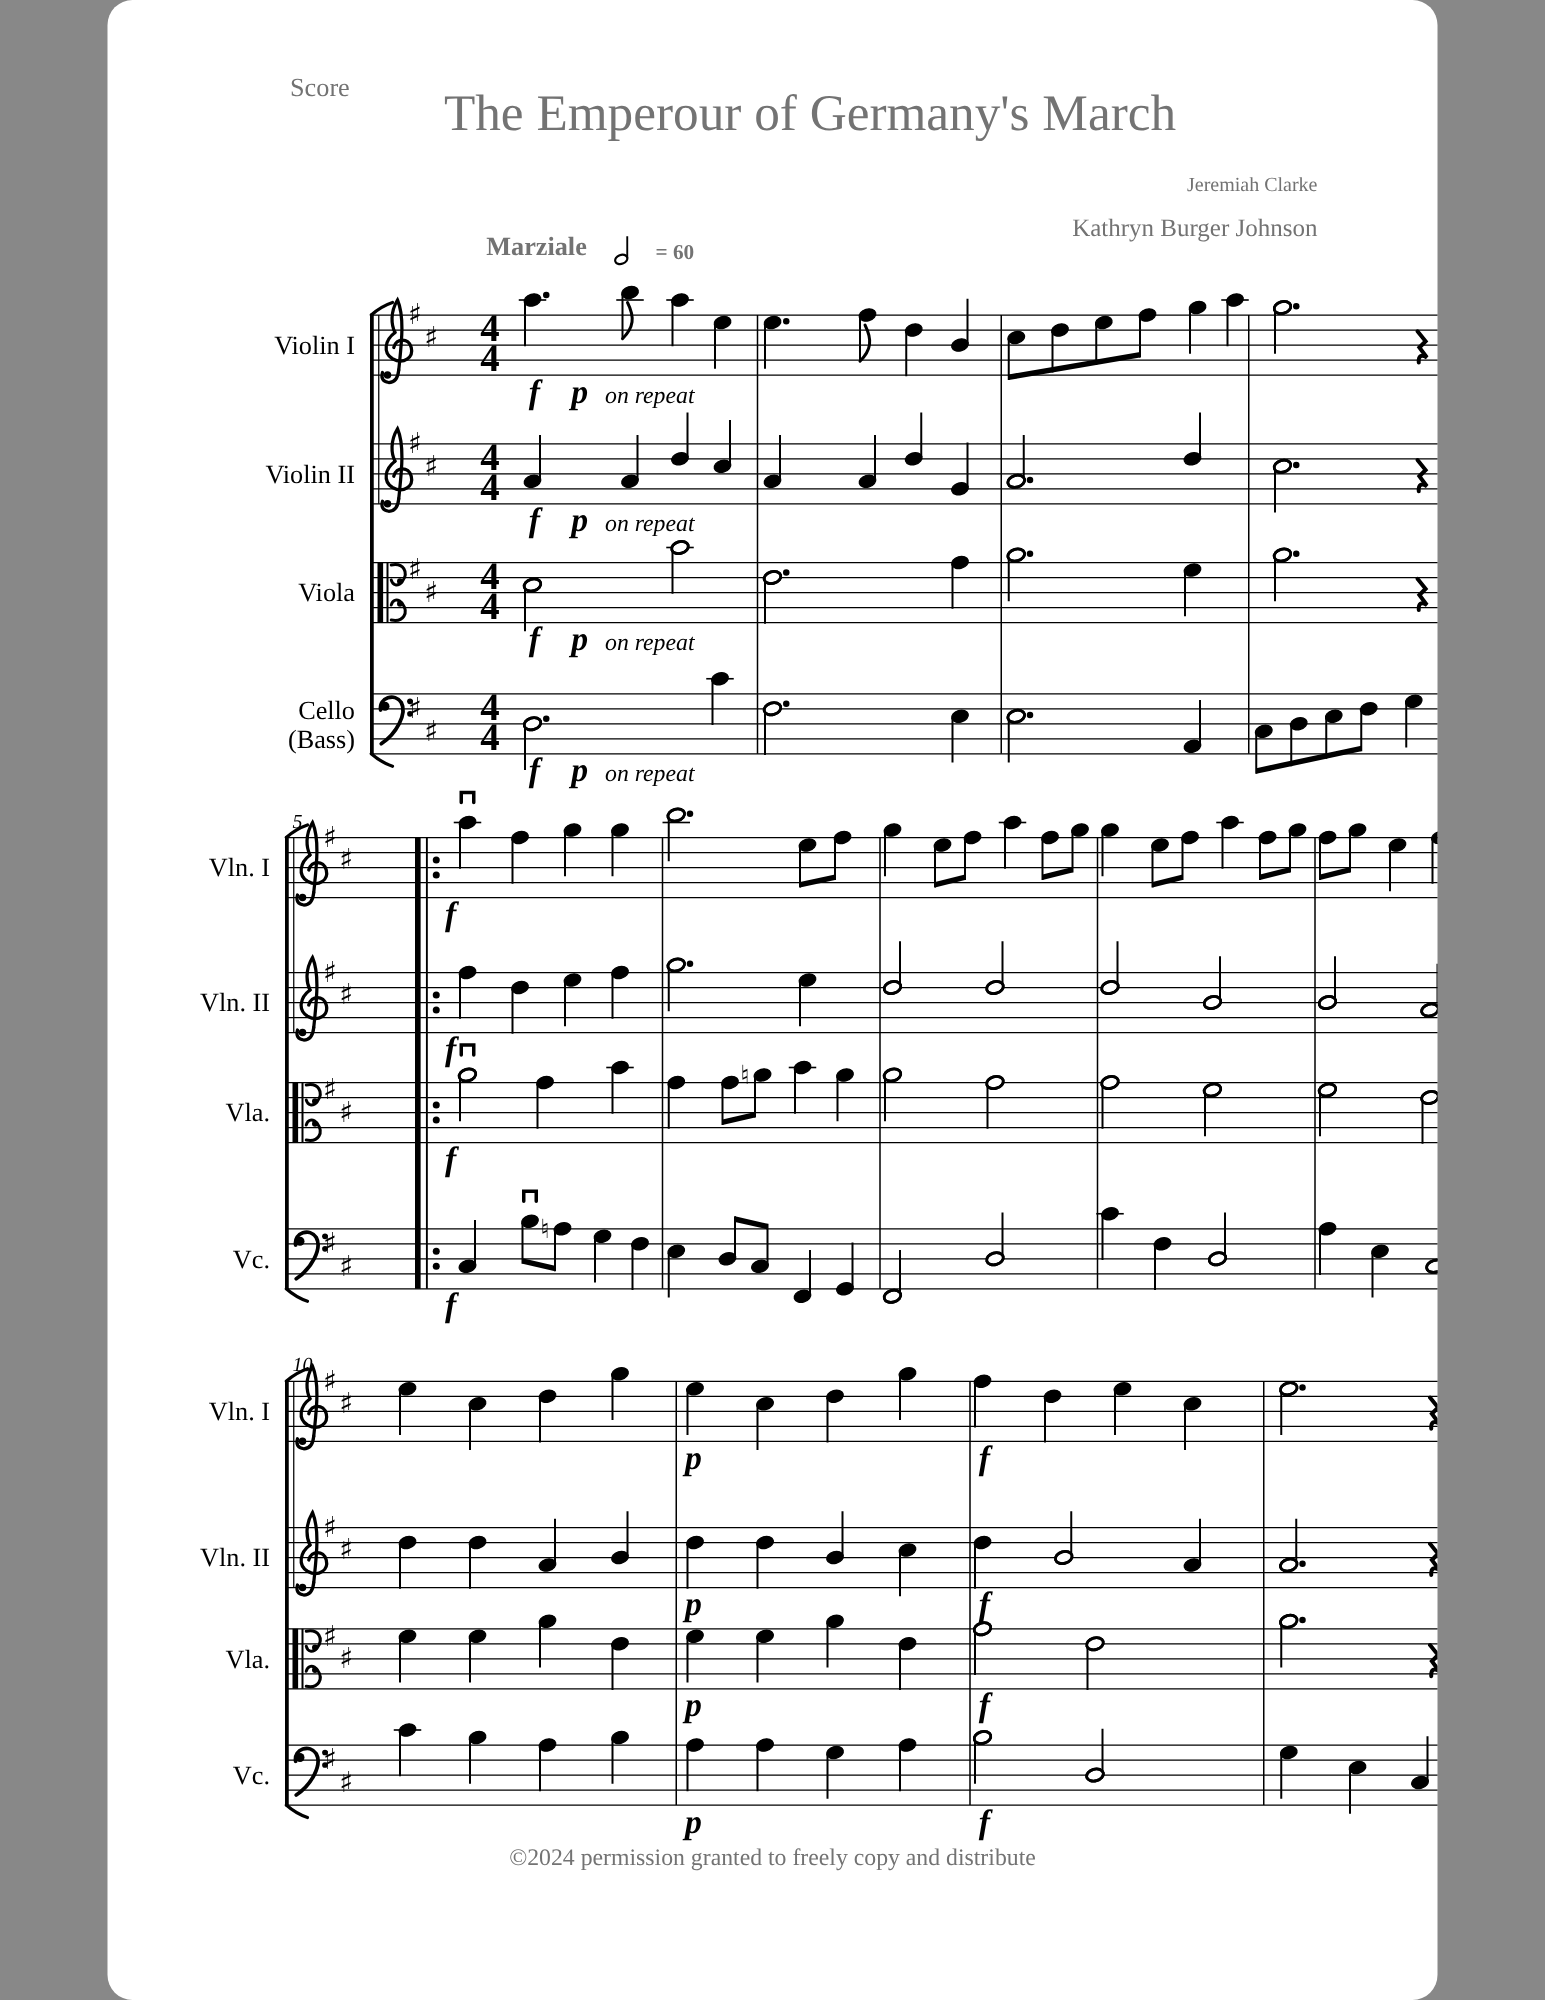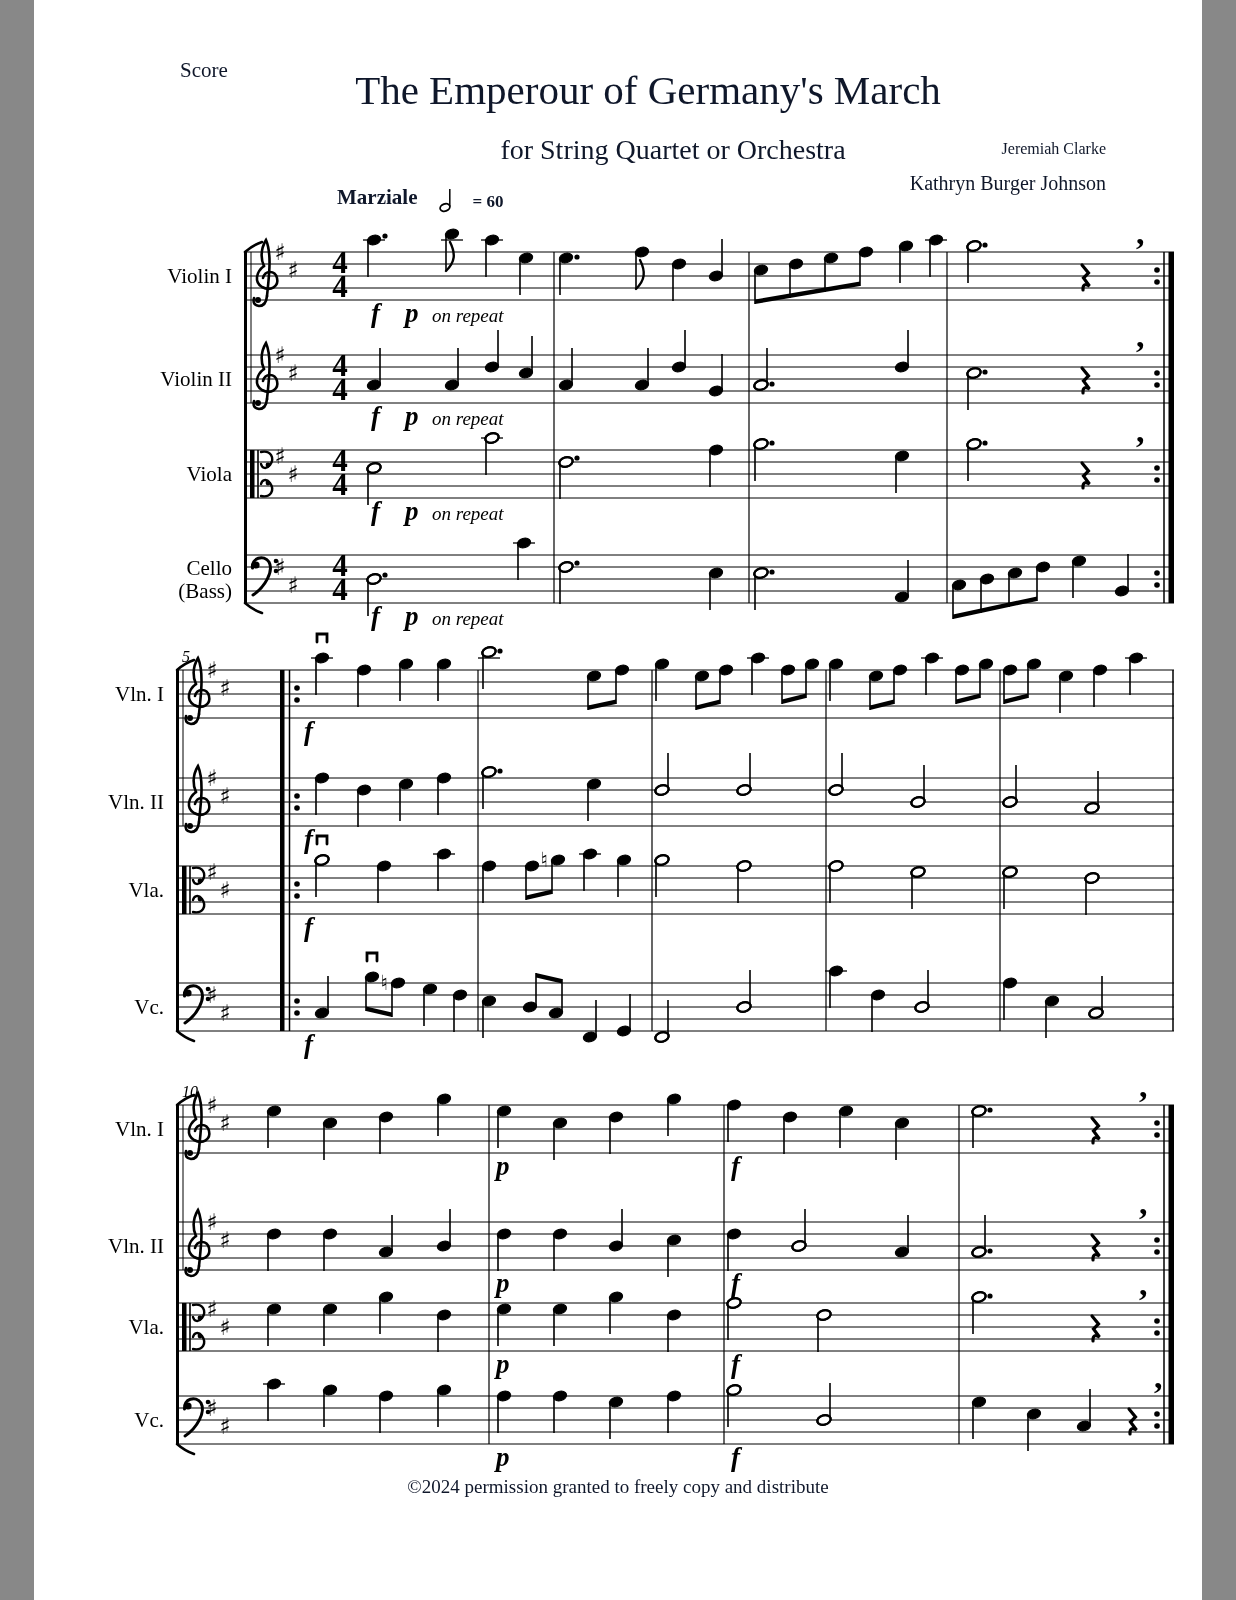--- a/index.html
+++ b/index.html
@@ -1,39 +1,39 @@
 <!DOCTYPE html>
 <html><head>
 <meta charset="utf-8">
 <style>
   html,body{margin:0;padding:0;background:#888;}
   .page{
-    position:relative;width:1168px;height:1600px;margin:0 auto;
-    background:#ffffff;color:#0f172a;
+    position:relative;width:1064px;height:1600px;margin:0 auto;
+    background:#ffffff;color:#737373;
     font-family:"Liberation Serif","DejaVu Serif",serif;
     overflow:hidden;
+    border-radius:20px;
   }
   .score-label{position:absolute;left:146px;top:58px;font-size:21px;}
   .title{position:absolute;left:150px;right:90px;top:66px;text-align:center;font-size:41px;}
   .subtitle{position:absolute;left:200px;right:90px;top:134px;text-align:center;font-size:28px;}
   .composer{position:absolute;right:96px;top:140px;font-size:16px;text-align:center;}
   .arranger{position:absolute;right:96px;top:172px;font-size:20px;font-family:Liberation Serif, serif;}
   .tempo{position:absolute;left:303px;top:185px;font-size:21px;font-weight:bold;display:flex;align-items:flex-start;gap:13px;}
   .tempo .eq{font-weight:bold;font-size:17px;margin-top:7px;}
   .tempo svg{margin:0 5px 0 9px;}
   .footer{position:absolute;left:0;right:0;top:1476px;text-align:center;font-size:19px;}
   #score-svg{position:absolute;left:0;top:0;}
 </style>
 </head>
 <body>
 
 <div class="page">
   <div class="score-label">Score</div>
   <div class="title">The Emperour of Germany's March</div>
-  <div class="subtitle">for String Quartet or Orchestra</div>
   <div class="composer">Jeremiah Clarke</div>
   <div class="arranger">Kathryn Burger Johnson</div>
   <div class="tempo">
     <span>Marziale</span>
     <svg width="15" height="28" viewBox="0 0 15 28">
       <ellipse cx="6" cy="22.5" rx="5" ry="3.6" fill="none" stroke="#000" stroke-width="1.7" transform="rotate(-20 6 22.5)"></ellipse>
       <line x1="10.8" y1="21.5" x2="10.8" y2="4" stroke="#000" stroke-width="1.5"></line>
     </svg>
     <span class="eq">= 60</span>
   </div>

